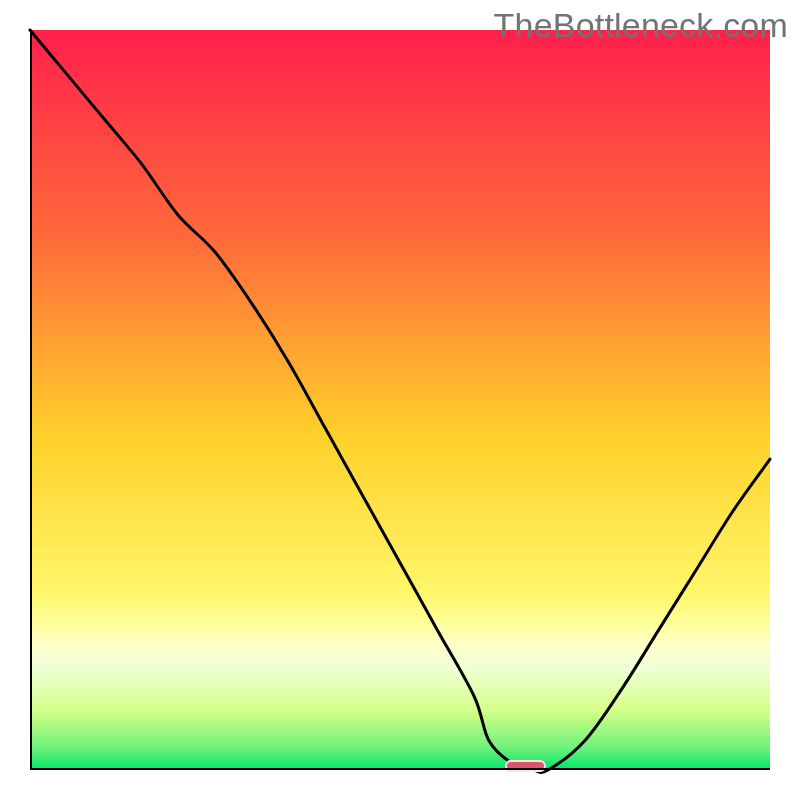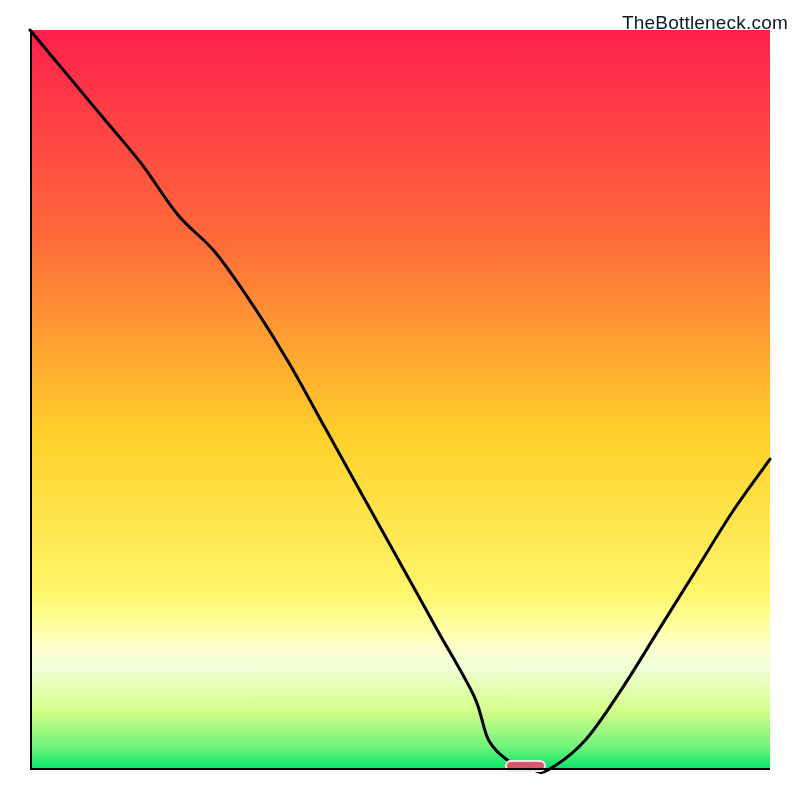--- a/index.html
+++ b/index.html
@@ -1,18 +1,18 @@
 <!DOCTYPE html>
 <html><head>
   <meta charset="utf-8">
   <style>
     * { margin: 0; padding: 0; box-sizing: border-box; }
     body { width: 800px; height: 800px; position: relative; font-family: Arial, Helvetica, sans-serif; overflow: hidden; }
     .container { width: 800px; height: 800px; position: relative; background: #ffffff; }
-    .watermark { position: absolute; top: 12px; right: 12px; color: #0f172a; font-size: 19px; font-weight: 500; letter-spacing: 0.2px; z-index: 10; }
+    .watermark { position: absolute; top: 6px; right: 12px; color: #737373; font-size: 34px; font-weight: 500; letter-spacing: 0.2px; z-index: 10; }
     .plot { position: absolute; left: 30px; top: 30px; width: 740px; height: 740px; }
     .plot-bg { width: 100%; height: 100%; position: absolute; left: 0; top: 0; }
     .curve-svg { position: absolute; left: 0; top: 0; width: 100%; height: 100%; overflow: visible; }
     .axis { position: absolute; background: #000; }
     .axis.bottom { left: 30px; bottom: 30px; width: 740px; height: 2px; }
     .axis.left { left: 30px; top: 30px; width: 2px; height: 740px; }
     .marker { position: absolute; border-radius: 10px; }
   </style>
 </head>
 <body>

